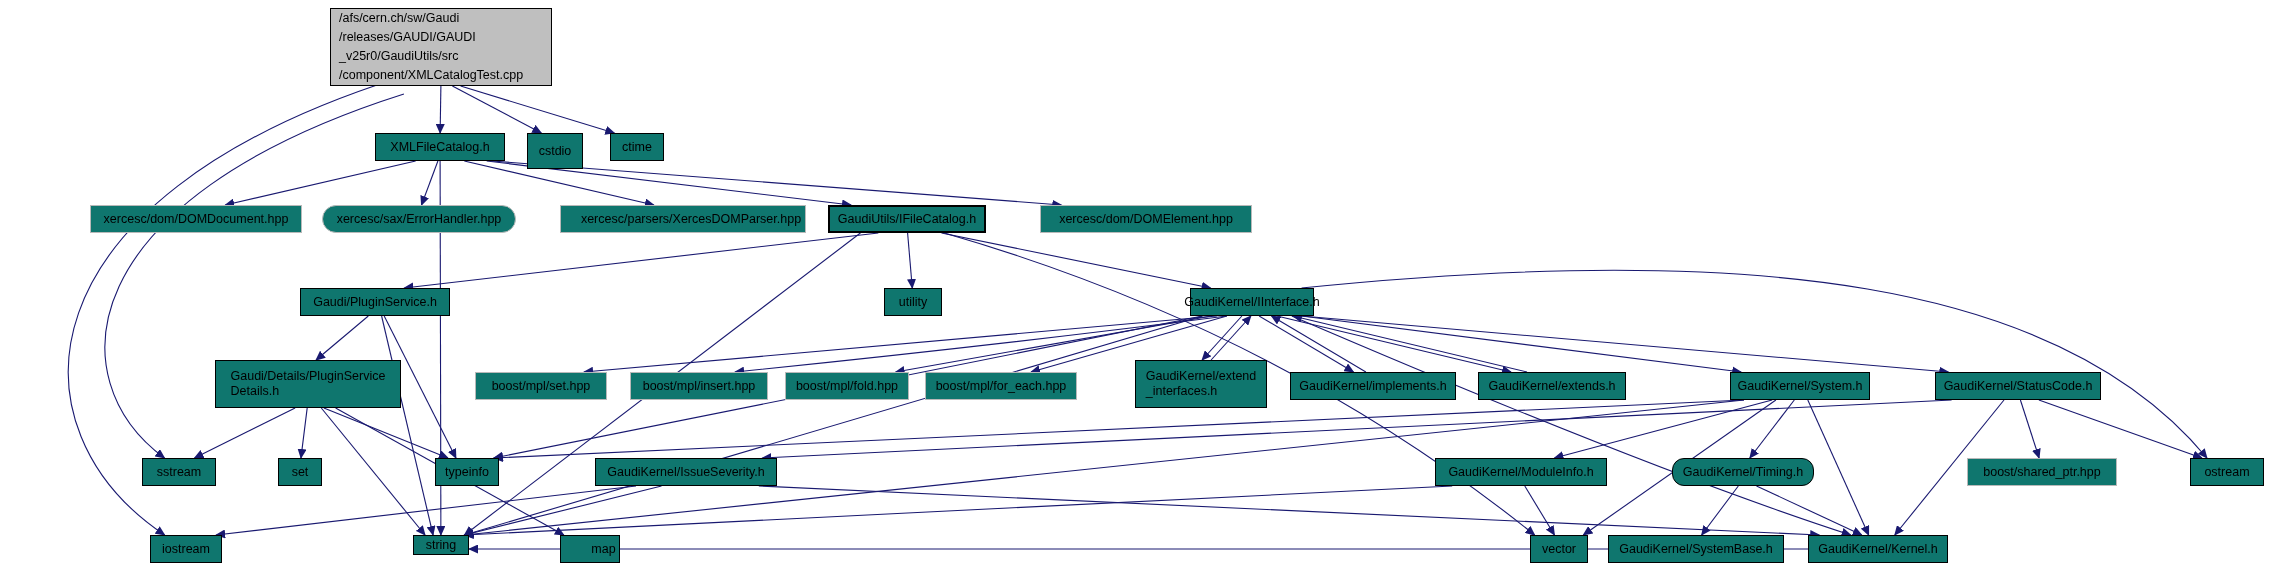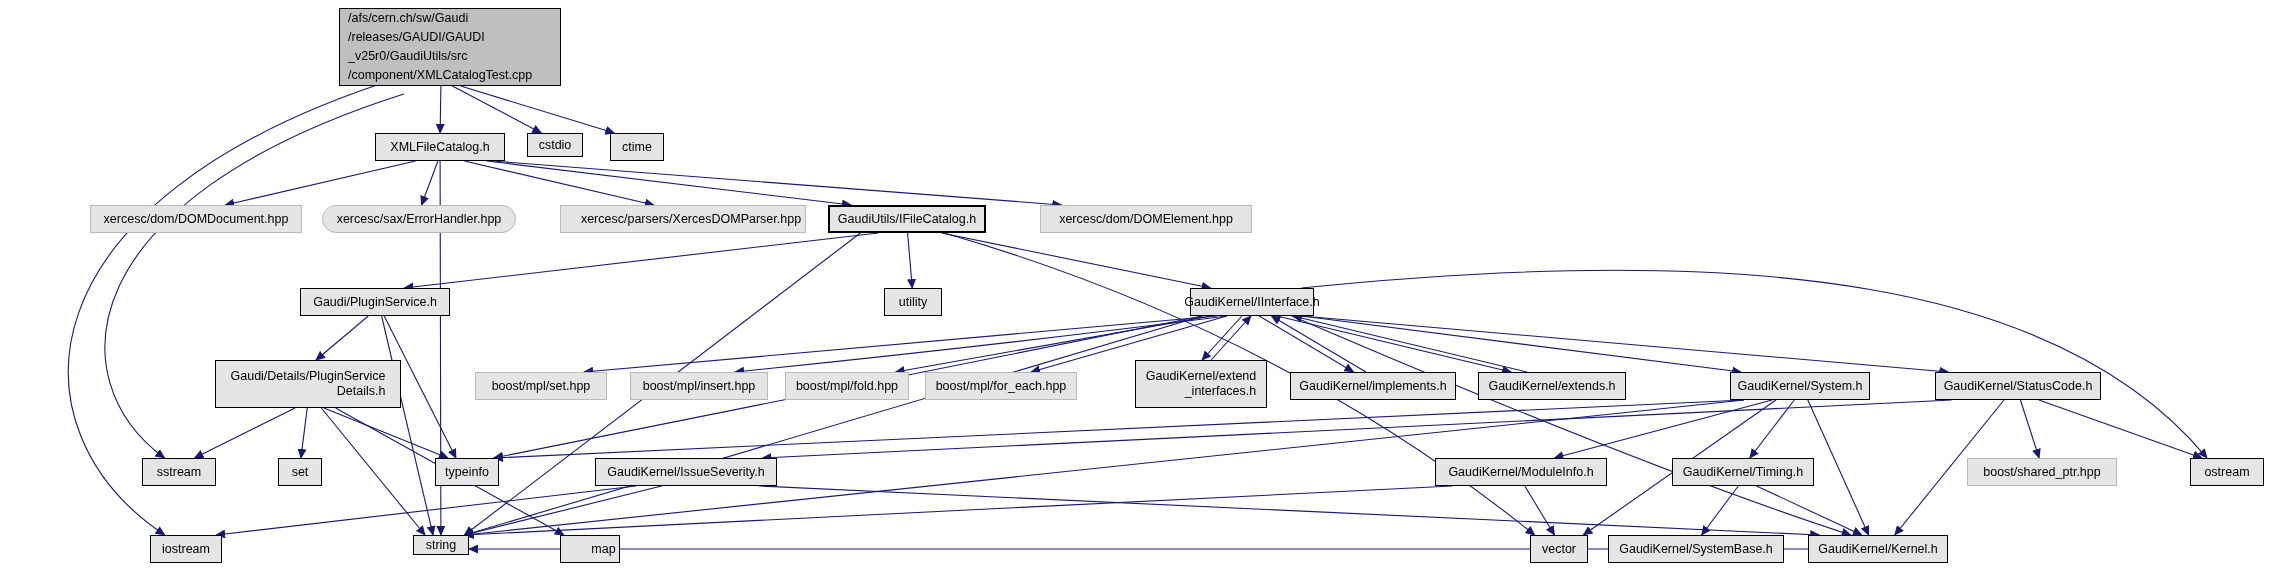--- a/index.html
+++ b/index.html
@@ -1,20 +1,20 @@
 <!DOCTYPE html>
 <html><head>
 <meta charset="utf-8">
 <style>
   html,body{margin:0;padding:0;background:#ffffff;}
   #canvas{position:relative;width:2283px;height:568px;background:#ffffff;overflow:hidden;
           font-family:"Liberation Sans","DejaVu Sans",sans-serif;}
   #edges{position:absolute;left:0;top:0;}
-  .node{position:absolute;box-sizing:border-box;background:#e5e5e5;color:#000000;
-        display:flex;align-items:center;justify-content:center;text-align:right;
+  .node{position:absolute;box-sizing:border-box;background:#0f766e;color:#000000;
+        display:flex;align-items:center;justify-content:center;text-align:left;
         font-size:12.5px;line-height:15px;white-space:pre-line;z-index:2;cursor:default;}
   .node.normal{border:1px solid #000000;}
   .node.bold{border:2px solid #000000;}
   .node.external{border:1px solid #b9b9b9;}
   .node.root{border:1px solid #000000;background:#bfbfbf;justify-content:flex-start;
              text-align:left;padding-left:8px;line-height:19px;}
 </style>
 </head>
 <body>
 
@@ -80,26 +80,26 @@
         <path d="M636,486 L216.24,535" fill="none" stroke="#191970" stroke-width="1.1" marker-end="url(#arrow)"></path>
         <path d="M758.8,486 L1819.2,535" fill="none" stroke="#191970" stroke-width="1.1" marker-end="url(#arrow)"></path>
         <path d="M1524.8,486 L1554.44,535" fill="none" stroke="#191970" stroke-width="1.1" marker-end="url(#arrow)"></path>
         <path d="M1452.2,486 L464.52,535" fill="none" stroke="#191970" stroke-width="1.1" marker-end="url(#arrow)"></path>
         <path d="M1738.3,486 L1701.64,535" fill="none" stroke="#191970" stroke-width="1.1" marker-end="url(#arrow)"></path>
         <path d="M1756.5,486 L1861.8,535" fill="none" stroke="#191970" stroke-width="1.1" marker-end="url(#arrow)"></path>
         <path d="M1808,549 L469,549" fill="none" stroke="#191970" stroke-width="1.1" marker-end="url(#arrow)"></path>
       </g>
   </svg>
   <div id="nodes">
-      <div class="node root" style="left: 330px; top: 8px; width: 222px; height: 78px; margin-left: 9px;">/afs/cern.ch/sw/Gaudi
+      <div class="node root" style="left: 330px; top: 8px; width: 222px; height: 78px;">/afs/cern.ch/sw/Gaudi
 /releases/GAUDI/GAUDI
 _v25r0/GaudiUtils/src
 /component/XMLCatalogTest.cpp</div>
       <div class="node normal" style="left: 375px; top: 133px; width: 130px; height: 28px;">XMLFileCatalog.h</div>
-      <div class="node normal" style="left: 527px; top: 133px; width: 56px; height: 24px;">cstdio</div>
+      <div class="node normal" style="left: 527px; top: 133px; width: 56px; height: 36px;">cstdio</div>
       <div class="node normal" style="left: 610px; top: 133px; width: 54px; height: 28px;">ctime</div>
       <div class="node external" style="left: 90px; top: 205px; width: 212px; height: 28px;">xercesc/dom/DOMDocument.hpp</div>
       <div class="node external" style="left: 322px; top: 205px; width: 194px; height: 28px; border-radius: 14px;">xercesc/sax/ErrorHandler.hpp</div>
       <div class="node external" style="left: 560px; top: 205px; width: 246px; height: 28px; padding-left: 16px;">xercesc/parsers/XercesDOMParser.hpp</div>
       <div class="node bold" style="left: 828px; top: 205px; width: 158px; height: 28px;">GaudiUtils/IFileCatalog.h</div>
       <div class="node external" style="left: 1040px; top: 205px; width: 212px; height: 28px;">xercesc/dom/DOMElement.hpp</div>
       <div class="node normal" style="left: 300px; top: 288px; width: 150px; height: 28px;">Gaudi/PluginService.h</div>
       <div class="node normal" style="left: 884px; top: 288px; width: 58px; height: 28px;">utility</div>
       <div class="node normal" style="left: 1190px; top: 288px; width: 124px; height: 28px;">GaudiKernel/IInterface.h</div>
       <div class="node normal" style="left: 215px; top: 360px; width: 186px; height: 48px;">Gaudi/Details/PluginService
@@ -112,21 +112,21 @@
 _interfaces.h</div>
       <div class="node normal" style="left: 1290px; top: 372px; width: 166px; height: 28px;">GaudiKernel/implements.h</div>
       <div class="node normal" style="left: 1478px; top: 372px; width: 148px; height: 28px;">GaudiKernel/extends.h</div>
       <div class="node normal" style="left: 1730px; top: 372px; width: 140px; height: 28px;">GaudiKernel/System.h</div>
       <div class="node normal" style="left: 1935px; top: 372px; width: 166px; height: 28px;">GaudiKernel/StatusCode.h</div>
       <div class="node normal" style="left: 142px; top: 458px; width: 74px; height: 28px;">sstream</div>
       <div class="node normal" style="left: 278px; top: 458px; width: 44px; height: 28px;">set</div>
       <div class="node normal" style="left: 435px; top: 458px; width: 64px; height: 28px;">typeinfo</div>
       <div class="node normal" style="left: 595px; top: 458px; width: 182px; height: 28px;">GaudiKernel/IssueSeverity.h</div>
       <div class="node normal" style="left: 1435px; top: 458px; width: 172px; height: 28px;">GaudiKernel/ModuleInfo.h</div>
-      <div class="node normal" style="left: 1672px; top: 458px; width: 142px; height: 28px;">GaudiKernel/Timing.h</div>
+      <div class="node normal" style="left: 1672px; top: 458px; width: 142px; height: 28px; border-radius: 12px;">GaudiKernel/Timing.h</div>
       <div class="node external" style="left: 1967px; top: 458px; width: 150px; height: 28px;">boost/shared_ptr.hpp</div>
       <div class="node normal" style="left: 2190px; top: 458px; width: 74px; height: 28px;">ostream</div>
       <div class="node normal" style="left: 150px; top: 535px; width: 72px; height: 28px;">iostream</div>
       <div class="node normal" style="left: 413px; top: 535px; width: 56px; height: 20px;">string</div>
       <div class="node normal" style="left: 560px; top: 535px; width: 60px; height: 28px; padding-left: 27px;">map</div>
       <div class="node normal" style="left: 1530px; top: 535px; width: 58px; height: 28px;">vector</div>
       <div class="node normal" style="left: 1608px; top: 535px; width: 176px; height: 28px;">GaudiKernel/SystemBase.h</div>
       <div class="node normal" style="left: 1808px; top: 535px; width: 140px; height: 28px;">GaudiKernel/Kernel.h</div>
     </div>
 </div>

